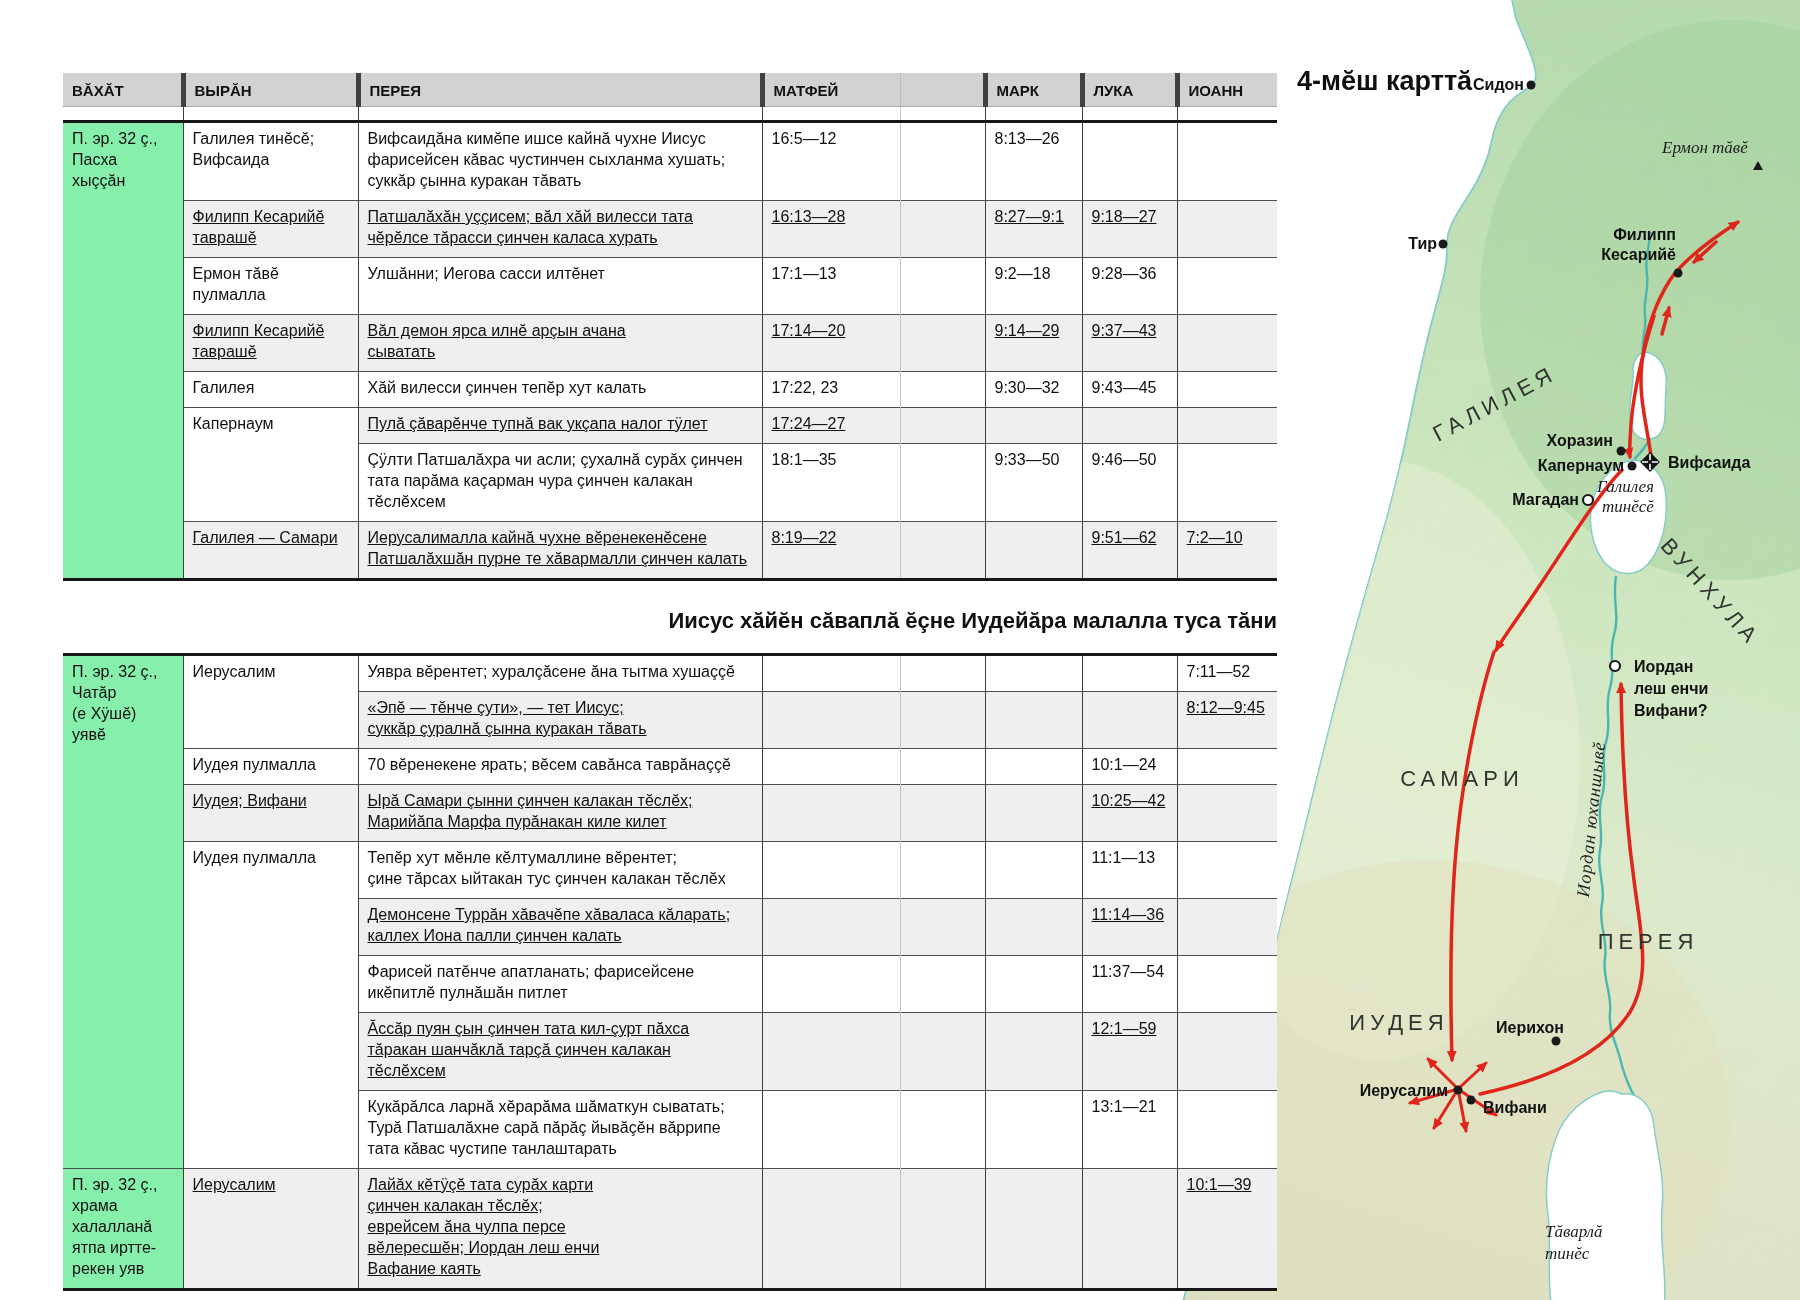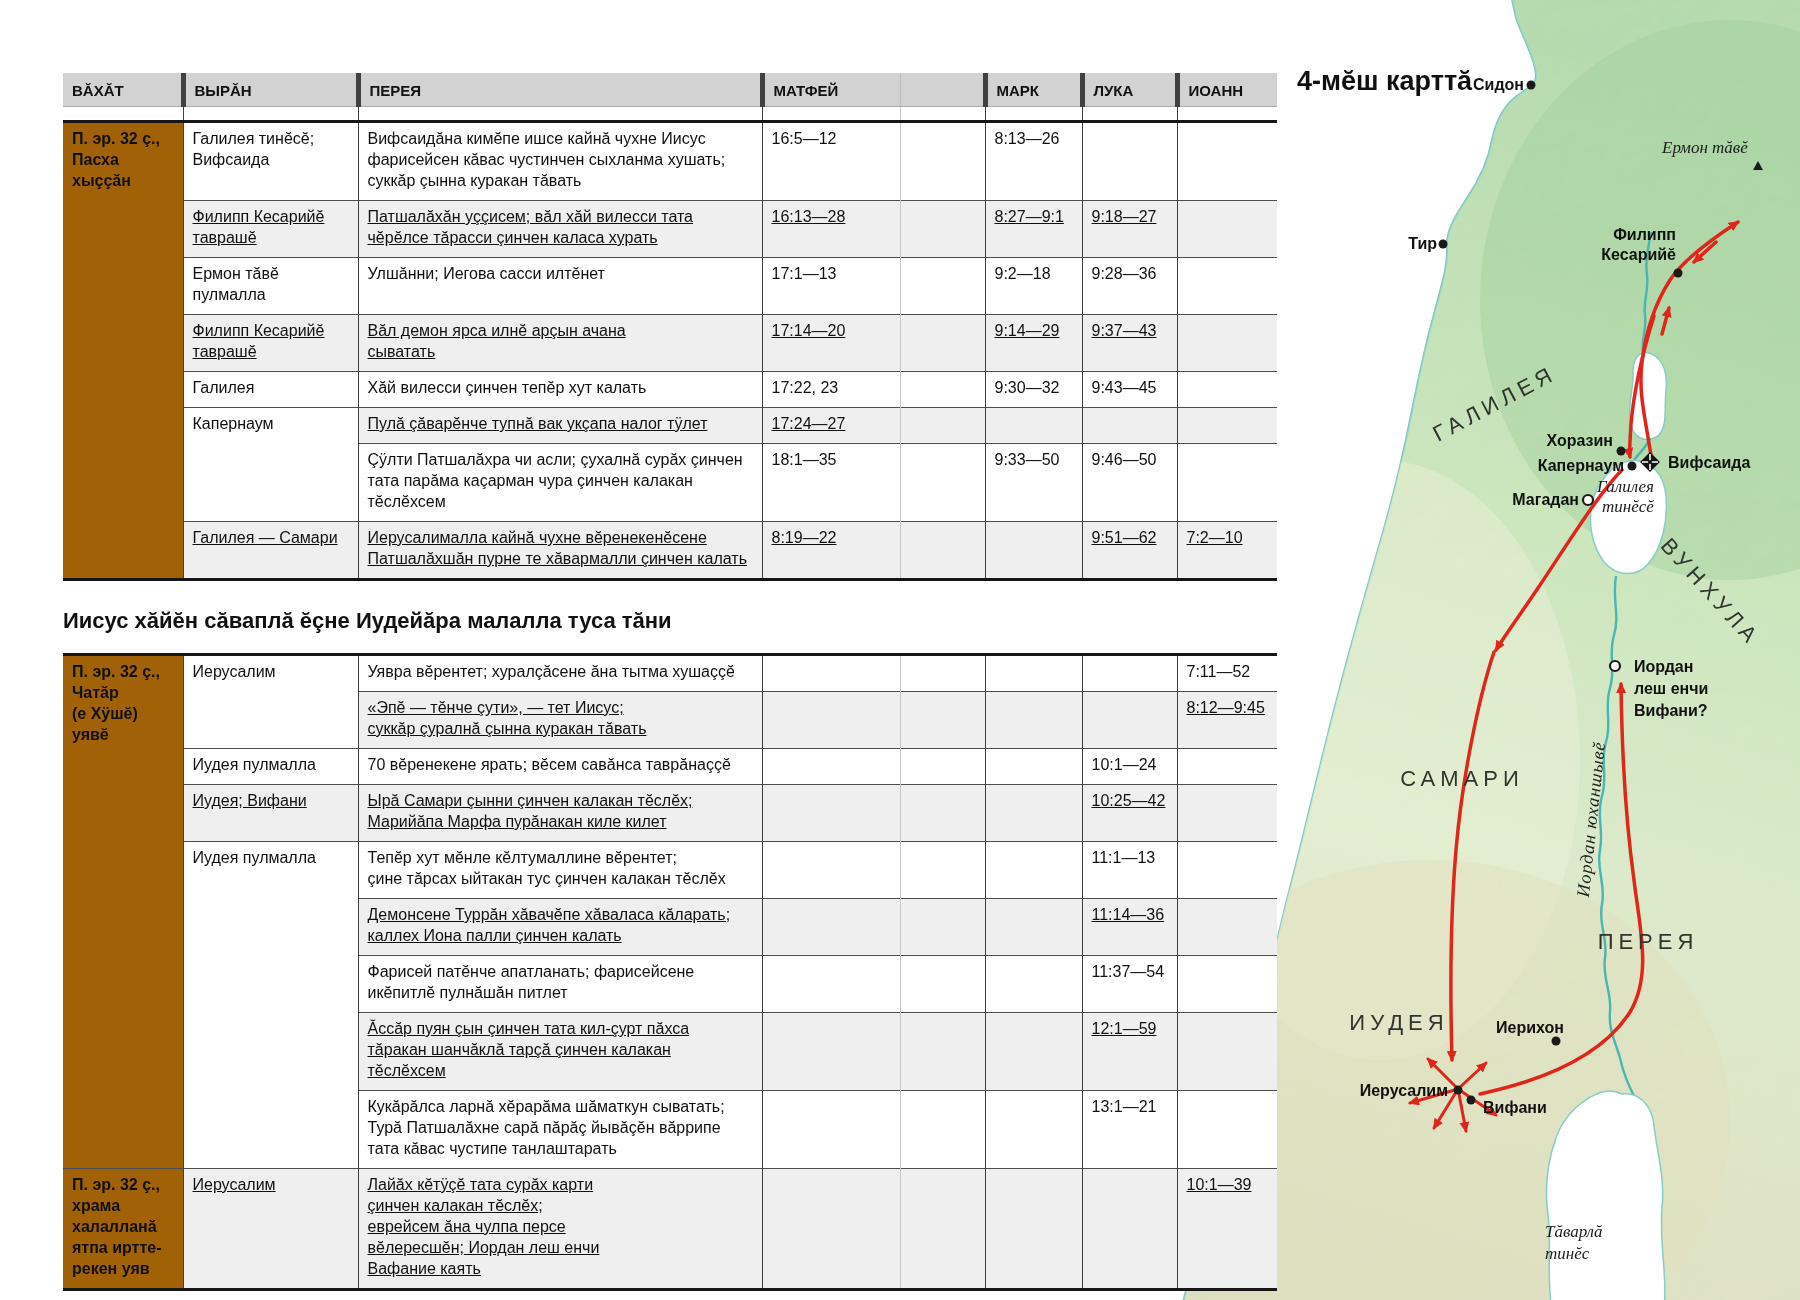--- a/index.html
+++ b/index.html
@@ -12,27 +12,27 @@
                border-bottom:3px solid #161616;}
   .ctable th{background:#d2d2d2;font-size:15px;font-weight:bold;text-align:left;
              padding:8px 9px 7px;border-left:5px solid #404040;border-bottom:1px solid #ababab;
              color:#111;height:18px;}
   .ctable th:first-child{border-left:none;}
   .ctable th.mt2h{border-left:1px solid #bdbdbd;}
   .ctable td{vertical-align:top;font-size:16px;line-height:21px;padding:5px 9px 9px;
              border-left:1px solid #3f3f3f;border-top:1px solid #4d4d4d;background:#fff;}
   .ctable td.gap{padding:0;height:13px;border-top:none;background:#fff;}
   .ctable td.nolb{border-left:none;}
-  .ctable td.time{border-left:none;font-weight:bold;white-space:pre-line;background:#a16207;}
+  .ctable td.time{border-left:none;font-weight:normal;white-space:pre-line;background:#86efac;}
   .ctable td.event{white-space:pre-line;}
   .ctable td.sh{background:#efefef;text-decoration:underline;}
   .ctable td.mt2{border-left:1px solid #c6c6c6;}
   .ctable tbody tr:first-child td{border-top:3px solid #161616;}
 
-  .sec-title{font-size:22px;font-weight:bold;color:#111;margin:27px 0 19px 0;}
+  .sec-title{font-size:22px;font-weight:bold;color:#111;margin:27px 0 19px 0;text-align:right;}
 
   
   .m-title{font:bold 27px "Liberation Sans","DejaVu Sans",sans-serif;fill:#101010;}
   .m-place{font:bold 16px "Liberation Sans","DejaVu Sans",sans-serif;fill:#111;}
   .m-region{font:22px "Liberation Sans","DejaVu Sans",sans-serif;letter-spacing:5px;fill:#30342f;}
   .m-water{font:italic 17px "Liberation Serif","DejaVu Serif",serif;fill:#1c1c1c;}
   .m-water-lg{font:italic 18px "Liberation Serif","DejaVu Serif",serif;letter-spacing:1px;fill:#1c1c1c;}
 </style>
 </head>
 <body>

